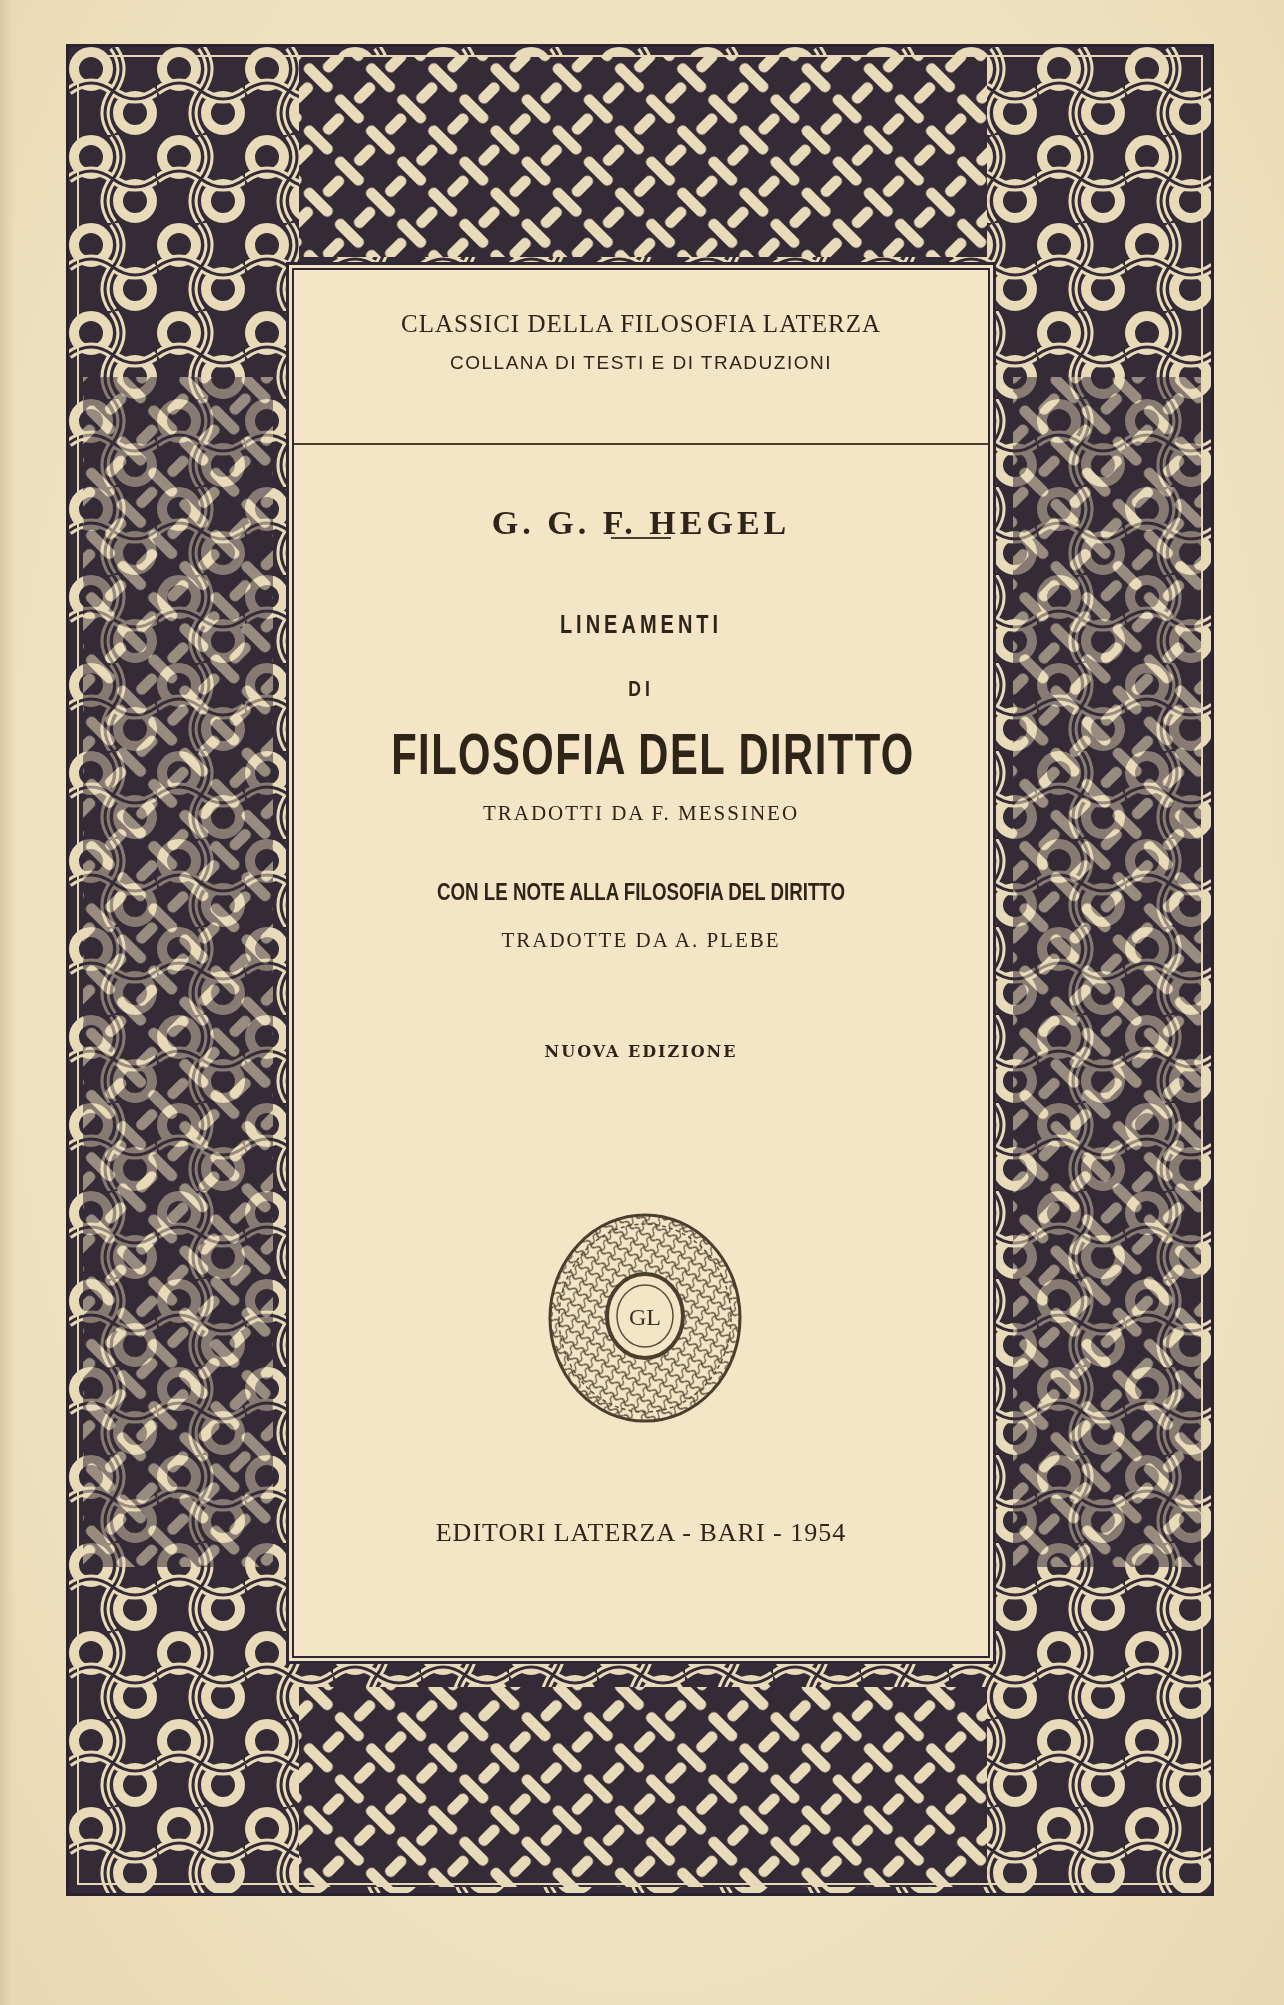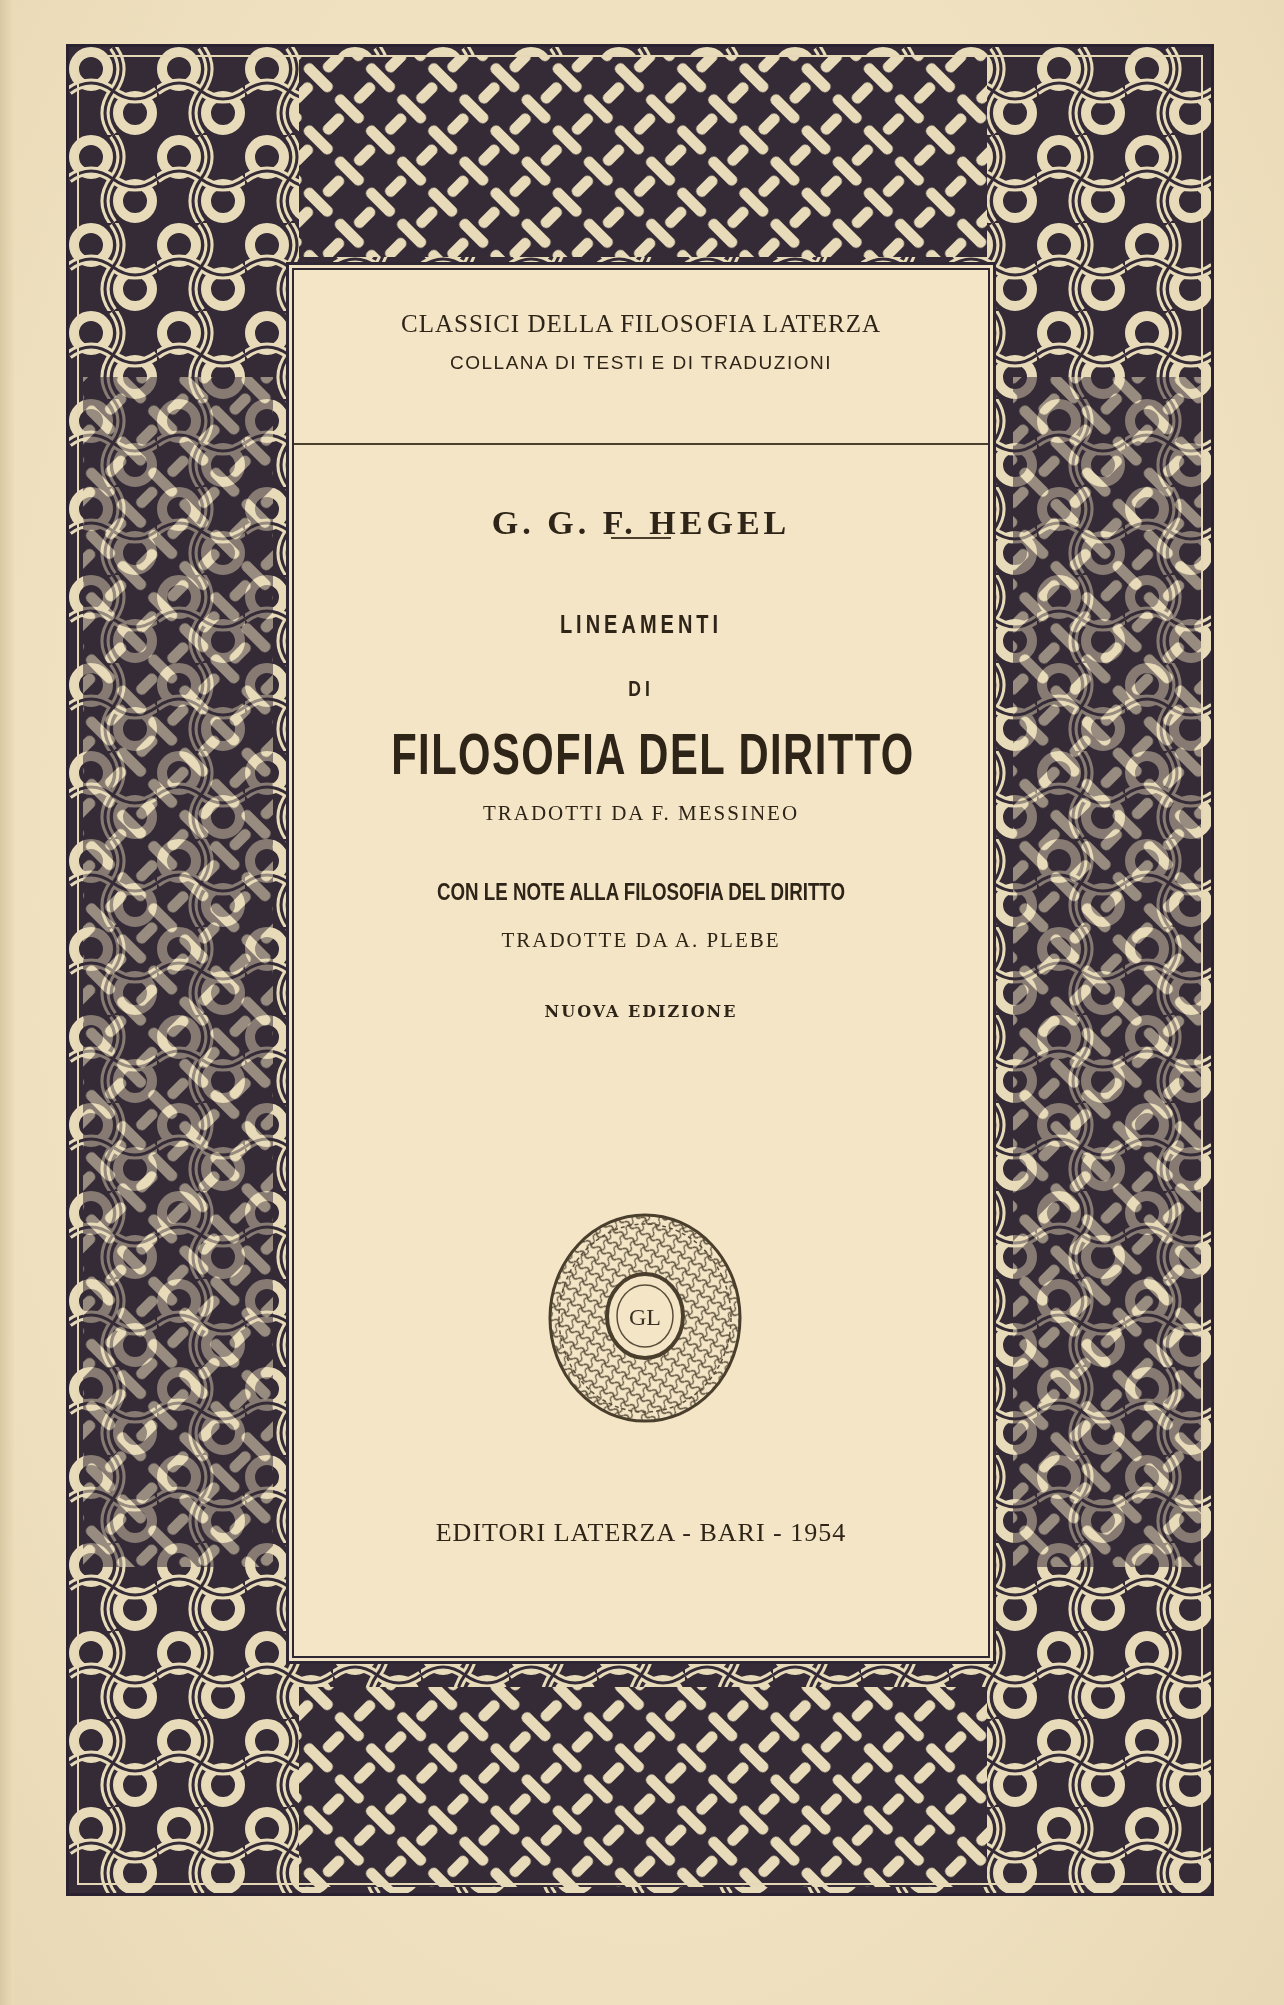--- a/index.html
+++ b/index.html
@@ -49,21 +49,21 @@
   .author { top:202px; font-size:34px; font-weight:bold; letter-spacing:4px; font-family:"Liberation Serif", serif;margin-top:32px; }
   .short-rule {
     position:absolute; left:50%; width:60px; margin-left:-30px; top:267px; height:2px; background:#4a3e2c;
   }
   .t-line1 { top:340px; font-size:25px; letter-spacing:5px; font-family:"Liberation Sans", sans-serif; transform:scaleX(0.8); font-weight:bold;}
   .t-line2 { top:406px; font-size:22px; letter-spacing:5px; font-family:"Liberation Sans", sans-serif; transform:scaleX(0.8); font-weight:bold;}
   .t-main { top:450px; font-size:58px; letter-spacing:2px; font-family:"Liberation Sans", sans-serif; transform:scaleX(0.72); font-weight:bold; }
   .trans1 { top:531px; font-size:21px; letter-spacing:2px; font-family:"Liberation Serif", serif;text-align:center; }
   .notes1 { top:608px; font-size:24px; letter-spacing:0px; font-family:"Liberation Sans", sans-serif; transform:scaleX(0.78); font-weight:bold; }
   .notes2 { top:658px; font-size:21px; letter-spacing:2px; font-family:"Liberation Serif", serif; }
-  .edition { top:732px; font-size:16px; letter-spacing:2px; font-weight:bold; font-family:"DejaVu Serif", serif; }
+  .edition { top:772px; font-size:16px; letter-spacing:2px; font-weight:bold; font-family:"DejaVu Serif", serif; }
   .emblem {
     position:absolute; left:253px; top:942px; width:196px; height:212px;
   }
   .publisher { top:1248px; font-size:26px; letter-spacing:1px; font-family:Liberation Serif, serif; }
 </style>
 </head>
 <body>
 
 <div class="cover">
   <div class="spine-edge"></div>

